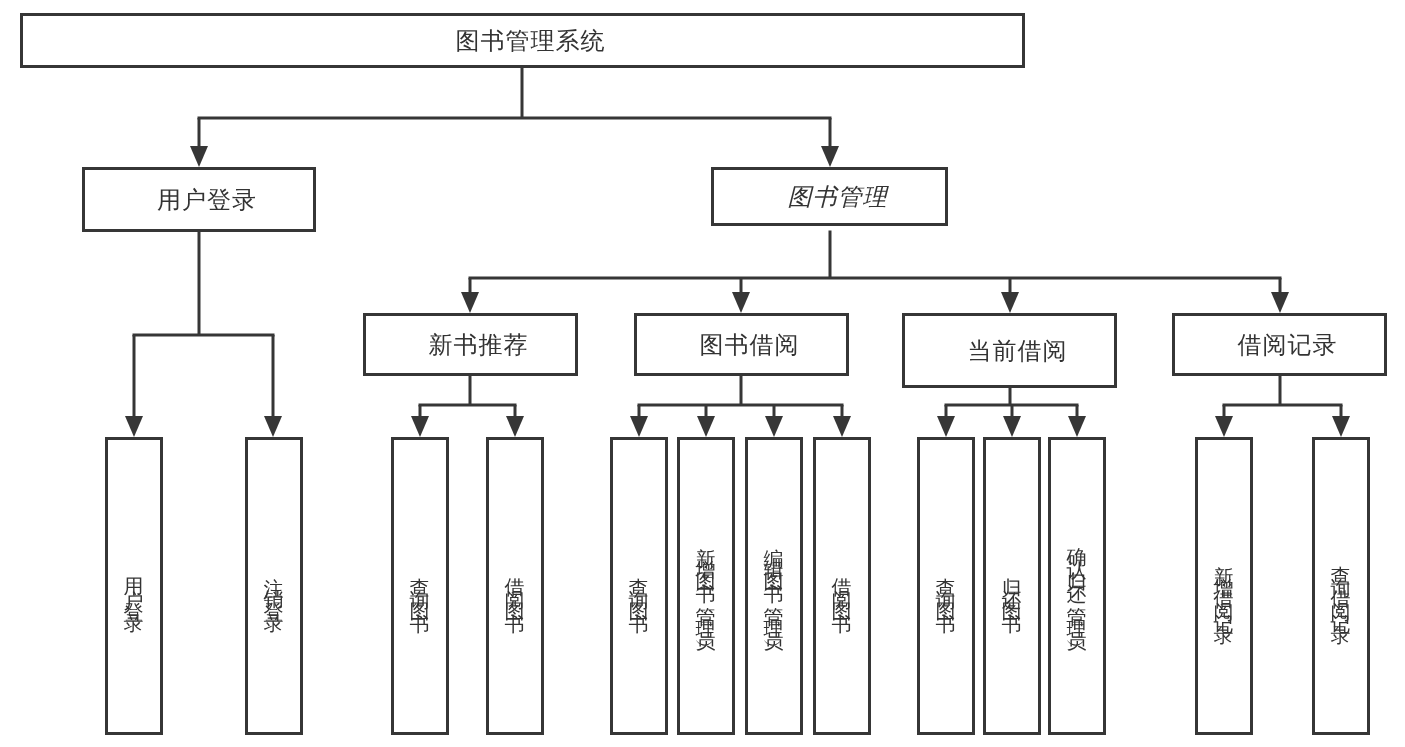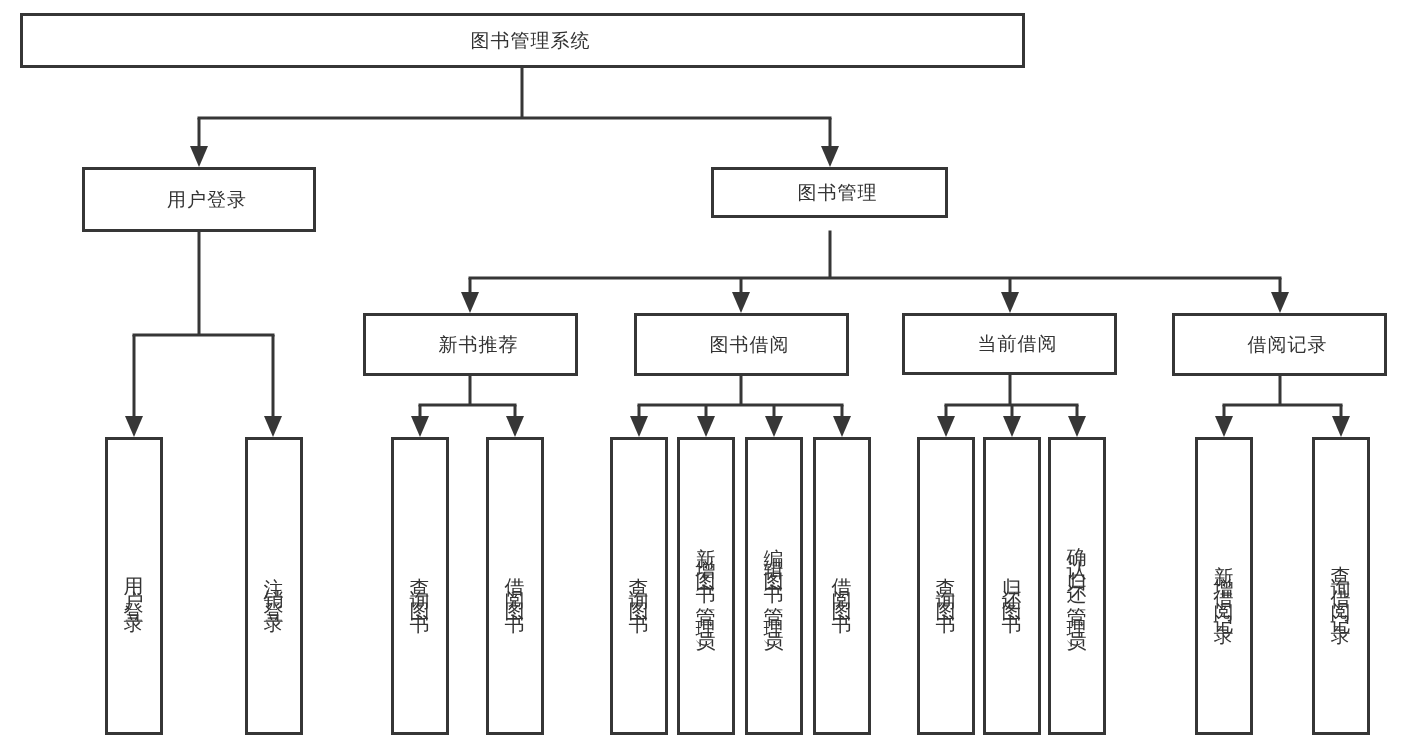--- a/index.html
+++ b/index.html
@@ -39,21 +39,21 @@
     position: absolute;
     box-sizing: border-box;
     border: 3px solid var(--color-line, #363636);
     background: #ffffff;
     color: var(--color-text, #333333);
   }
   .node-h {
     display: flex;
     align-items: center;
     justify-content: center;
-    font-size: 19px;
+    font-size: 24px;
     letter-spacing: 1px;
     padding-left: 16px;
   }
   .node-v {
     writing-mode: vertical-rl;
     text-orientation: mixed;
     text-align: center;
     line-height: 52px;
     font-size: 20px;
     letter-spacing: 12px;
@@ -139,25 +139,25 @@
       <line class="stub" x1="1224" y1="405" x2="1224" y2="417"></line>
       <polygon class="arrow" points="1224,437 1215,416 1233,416"></polygon>
       <line class="stub" x1="1341" y1="405" x2="1341" y2="417"></line>
       <polygon class="arrow" points="1341,437 1332,416 1350,416"></polygon>
     </g>
   </svg>
 
   <div class="node node-h" style="left:20px; top:13px; width:1005px; height:55px;">图书管理系统</div>
 
   <div class="node node-h" style="left:82px; top:167px; width:234px; height:65px;">用户登录</div>
-  <div class="node node-h" style="left:711px; top:167px; width:237px; height:51px;">图书管理</div>
+  <div class="node node-h" style="left:711px; top:167px; width:237px; height:59px;font-style:italic;">图书管理</div>
 
   <div class="node node-h" style="left:634px; top:313px; width:215px; height:63px;">图书借阅</div>
   <div class="node node-h" style="left:363px; top:313px; width:215px; height:63px;">新书推荐</div>
-  <div class="node node-h" style="left:902px; top:313px; width:215px; height:62px;">当前借阅</div>
+  <div class="node node-h" style="left:902px; top:313px; width:215px; height:75px;">当前借阅</div>
   <div class="node node-h" style="left:1172px; top:313px; width:215px; height:63px;">借阅记录</div>
 
   <div class="node node-v" style="left:105px; top:437px; width:58px; height:298px;">用户登录</div>
   <div class="node node-v" style="left:245px; top:437px; width:58px; height:298px;">注销登录</div>
 
   <div class="node node-v" style="left:391px; top:437px; width:58px; height:298px;">查询图书</div>
   <div class="node node-v" style="left:486px; top:437px; width:58px; height:298px;">借阅图书</div>
 
   <div class="node node-v" style="left:610px; top:437px; width:58px; height:298px;">查询图书</div>
   <div class="node node-v" style="left:677px; top:437px; width:58px; height:298px;">新增图书（管理员）</div>

